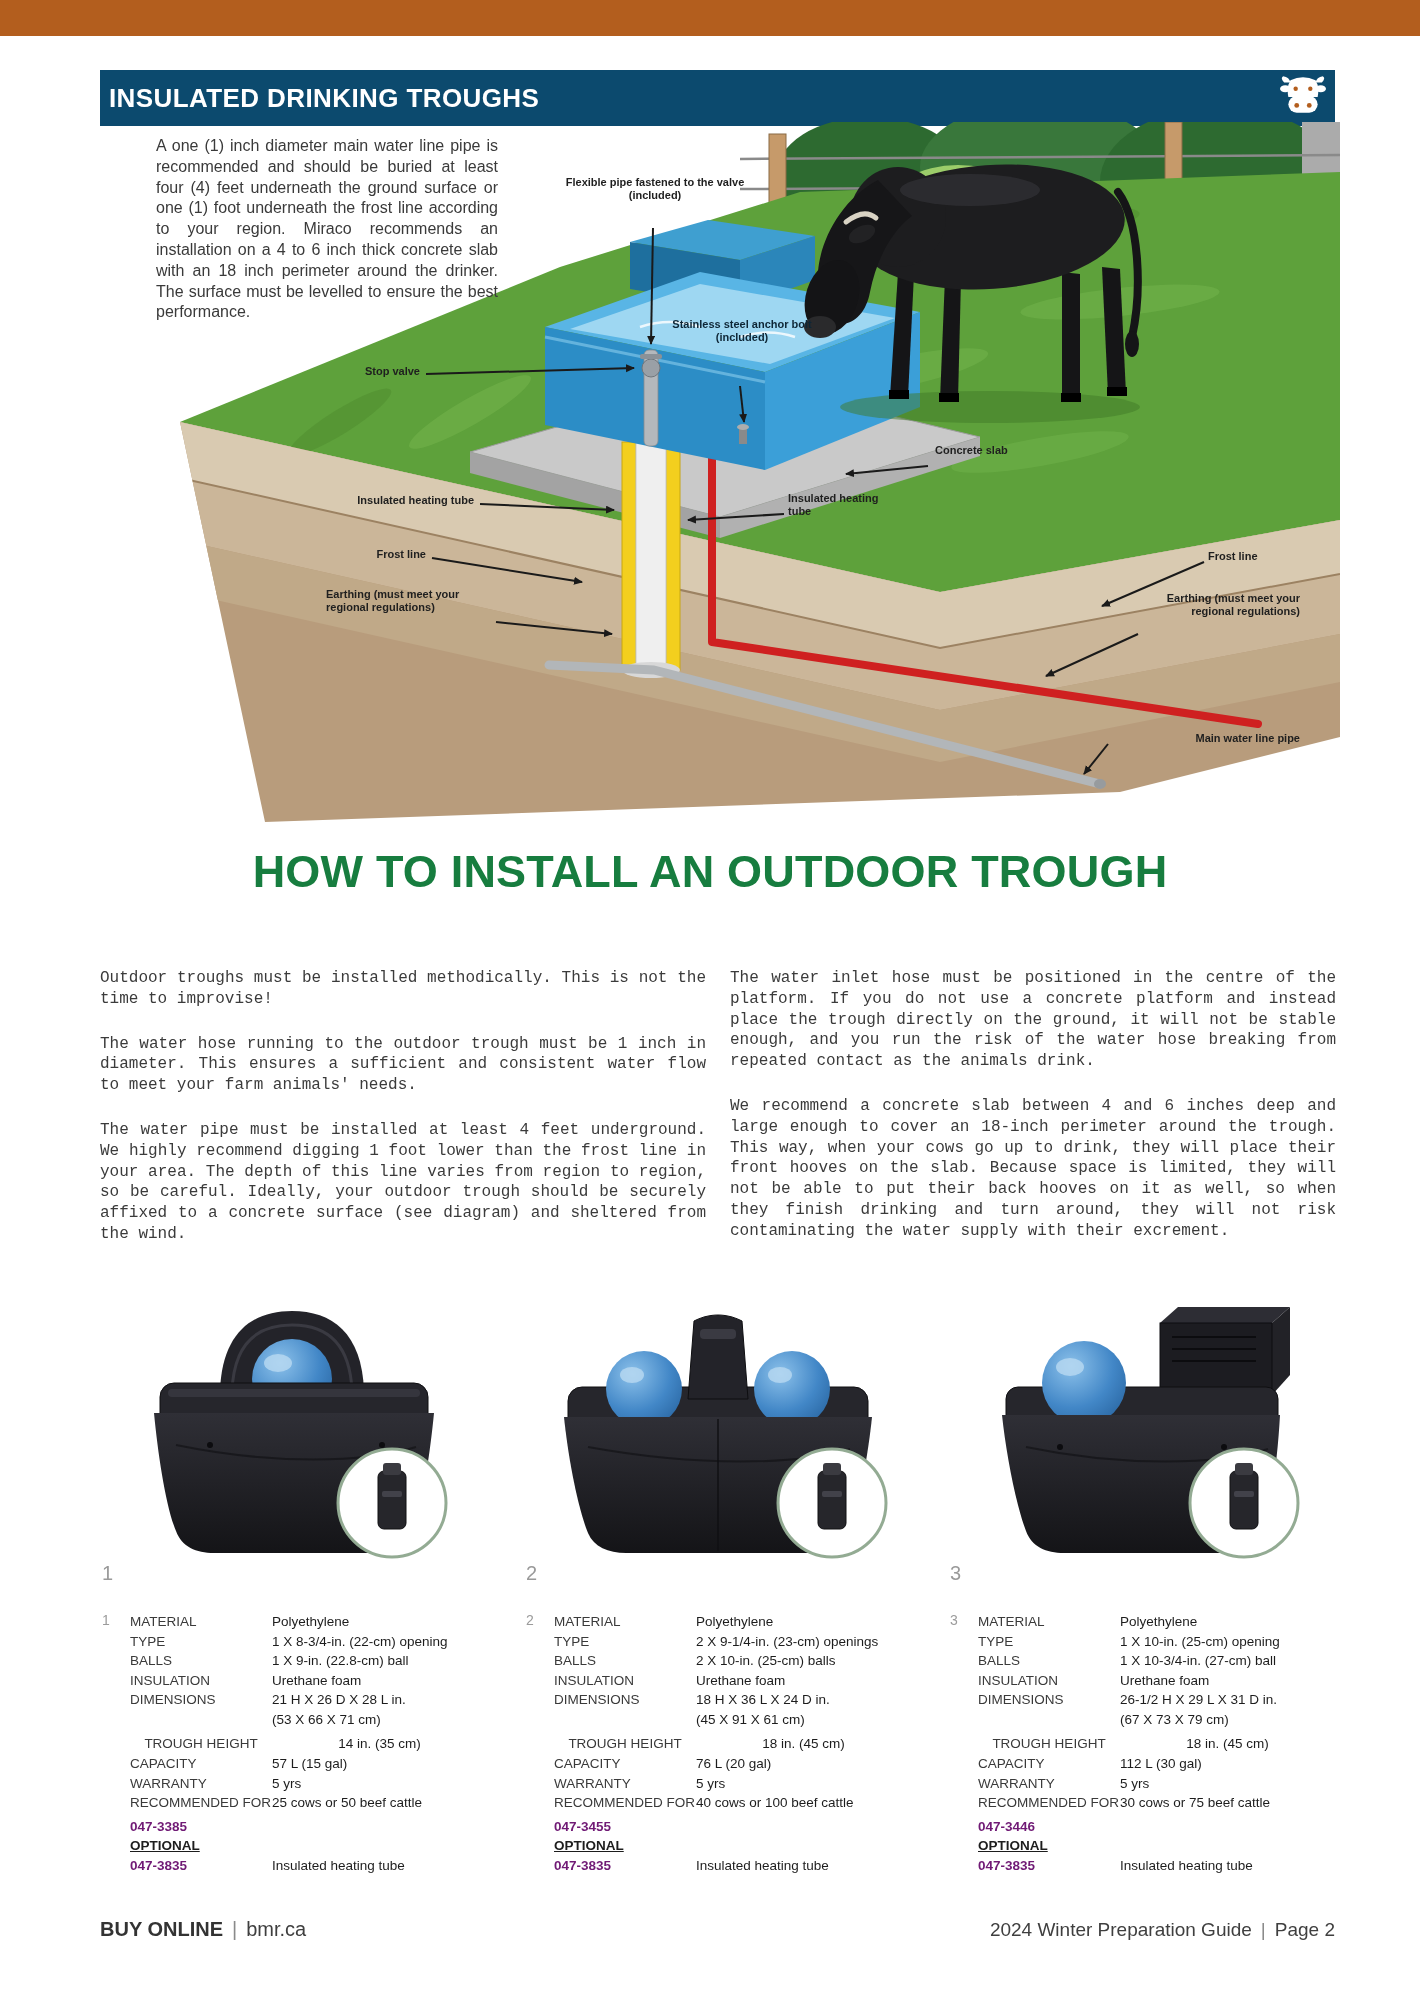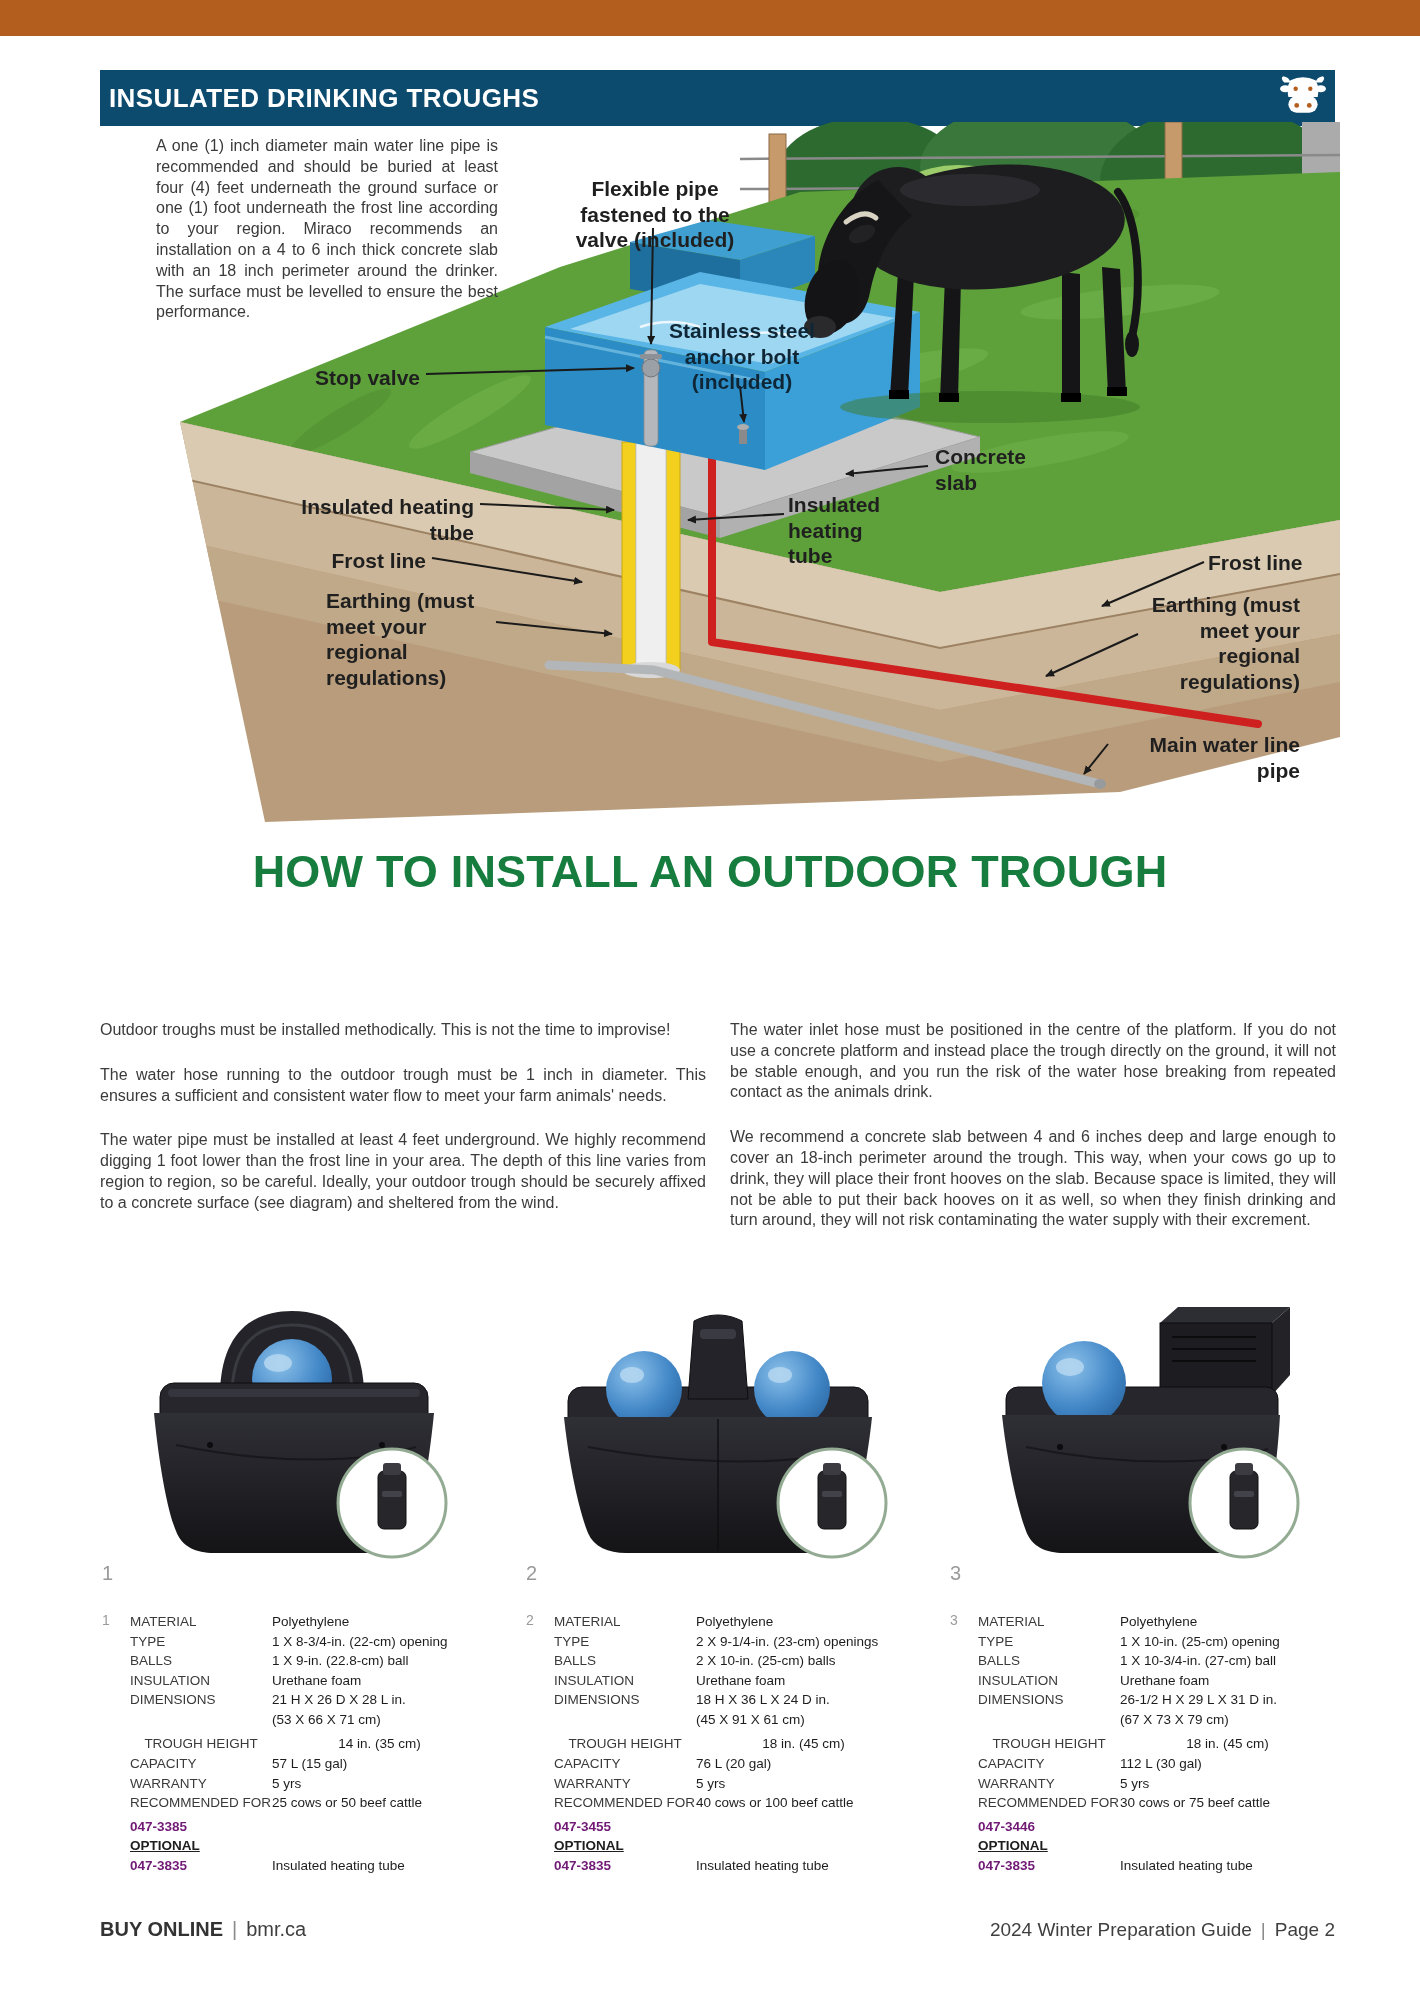--- a/index.html
+++ b/index.html
@@ -4,28 +4,28 @@
 <style>
   html,body{margin:0;padding:0;background:#e9e9e9;}
   .page{position:relative;width:1420px;height:2000px;background:#ffffff;overflow:hidden;
         font-family:"Liberation Sans",sans-serif;margin:0 auto;}
   .topbar{position:absolute;left:0;top:0;width:100%;height:36px;background:#b35e1e;}
   .header{position:absolute;left:100px;top:70px;width:1235px;height:56px;background:#0c4a6e;
           display:flex;align-items:center;justify-content:space-between;padding:0 9px;box-sizing:border-box;}
   .header-title{color:#ffffff;font-size:26px;font-weight:700;letter-spacing:.4px;}
   .diagram{position:absolute;left:40px;top:122px;width:1300px;height:706px;}
   .diagram svg.scene{position:absolute;left:0;top:0;}
-  .dlabel{position:absolute;font-size:21px;line-height:1.22;font-weight:600;color:#1f1f1f;}
+  .dlabel{position:absolute;font-size:11px;line-height:1.22;font-weight:600;color:#1f1f1f;}
   .intro{position:absolute;left:116px;top:14px;width:342px;font-size:16px;line-height:1.3;
          text-align:justify;color:#3a3a3a;font-weight:400;}
   .main-title{position:absolute;left:0;right:0;top:846px;text-align:center;
               font-size:45px;font-weight:800;color:#177d3f;letter-spacing:.2px;}
   .sub-title{position:absolute;left:0;right:0;top:908px;text-align:center;
              font-size:27px;font-weight:700;color:#177d3f;}
-  .columns{position:absolute;left:100px;top:1020px;width:1236px;display:flex;gap:24px;}
+  .columns{position:absolute;left:100px;top:968px;width:1236px;display:flex;gap:24px;font-family:Liberation Mono, monospace;}
   .col{flex:1;}
   .col p{margin:0 0 24px;font-size:16px;line-height:1.3;text-align:justify;color:#3b3b3b;}
   .products{position:absolute;left:100px;top:1295px;width:1236px;display:flex;gap:37px;}
   .product{width:387px;position:relative;height:290px;}
   .prod-img{margin:0 auto;width:340px;height:270px;}
   .prod-num{position:absolute;left:2px;bottom:0;font-size:20px;color:#9a9a9a;}
   .tables{position:absolute;left:100px;top:1612px;width:1236px;display:flex;gap:37px;}
   .spec-table{width:387px;position:relative;padding-left:30px;box-sizing:border-box;}
   .table-num{position:absolute;left:2px;top:0;color:#9b9b9b;font-size:14px;}
   .spec-row{display:flex;font-size:13.5px;line-height:1.45;}

